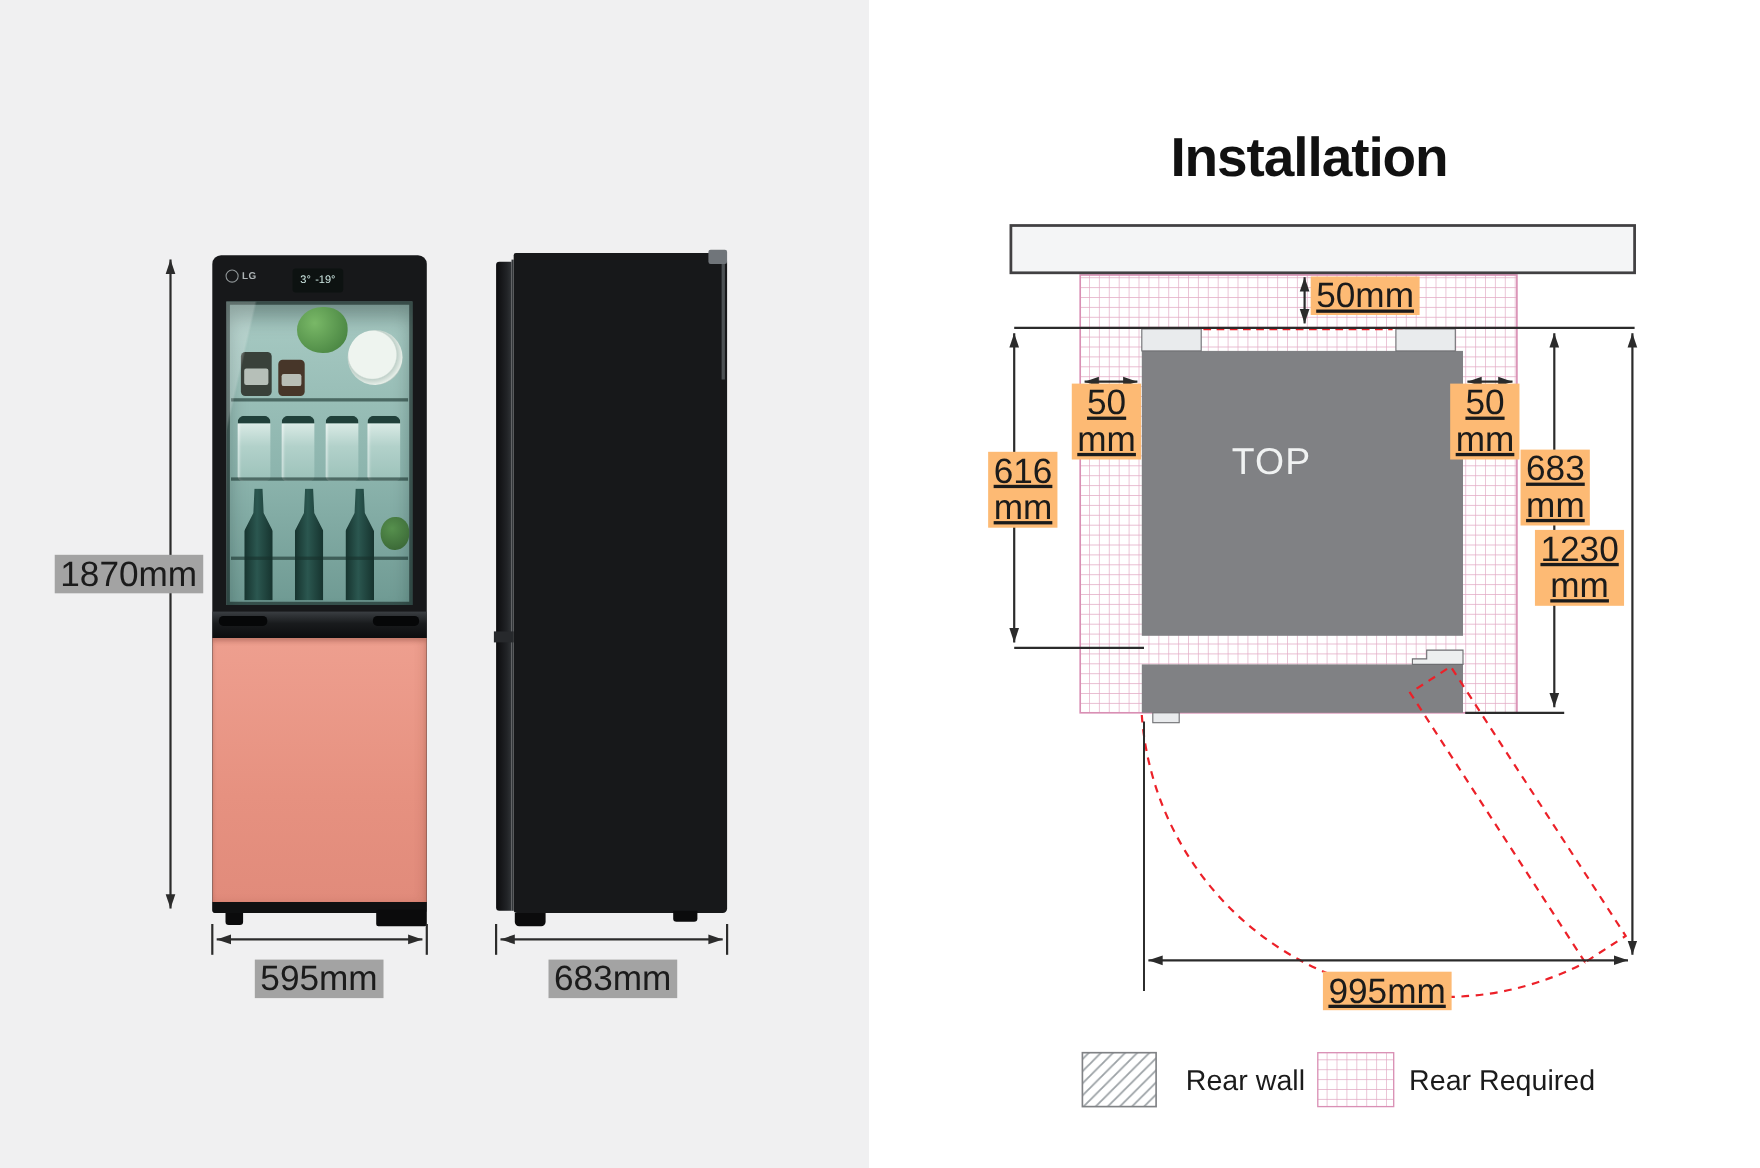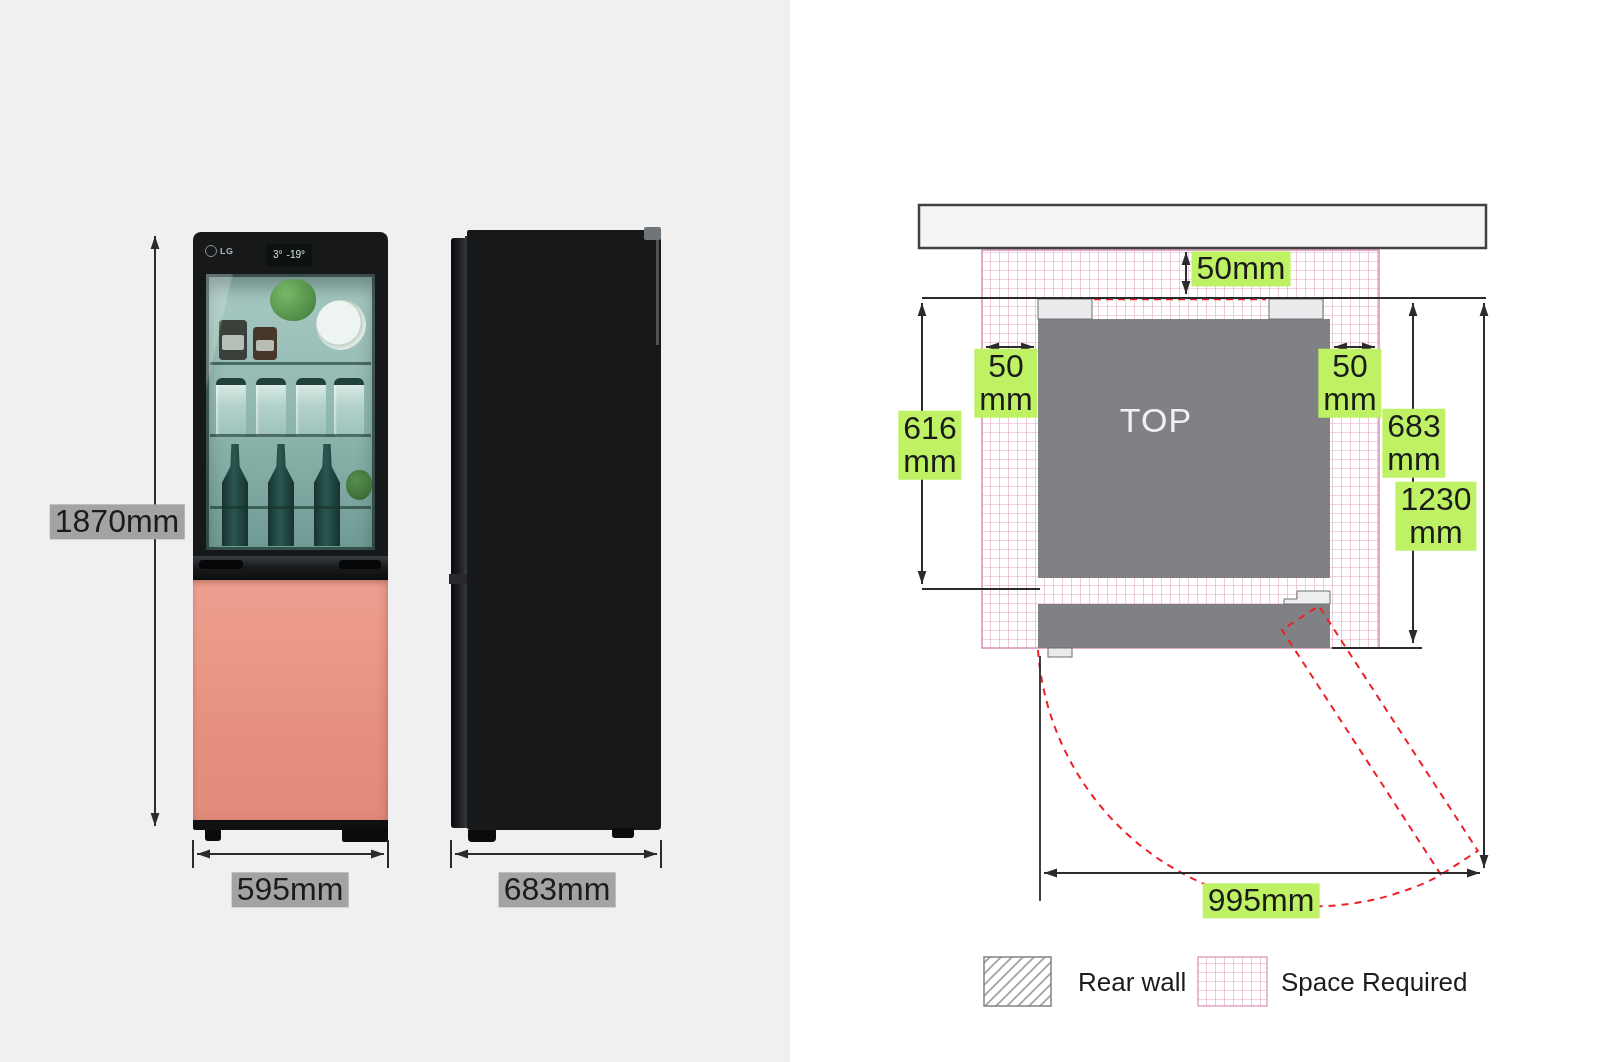--- a/index.html
+++ b/index.html
@@ -16,21 +16,21 @@
     font-size:50px;font-weight:700;color:#111;letter-spacing:-1px;
     transform:translate(-50%,-50%);white-space:nowrap;z-index:12;
   }
   
   .dim-label{
     font-size:32px;color:#1b1b1b;white-space:nowrap;z-index:11;
     transform:translate(-50%,-50%);text-align:center;line-height:1.04;
     padding:1px 5px;
   }
   .bg-gray{background:#a3a3a3;}
-  .bg-white{background:#bef264;}
+  .bg-white{background:#fdba74;text-decoration:underline;}
   .legend-label{
     font-size:26px;color:#1b1b1b;white-space:nowrap;z-index:11;
     transform:translateY(-50%);
   }
   #top-face-label{
     font-size:34px;color:#f0f2f2;z-index:11;transform:translate(-50%,-50%);
     letter-spacing:1px;
   }
   
   #overlay{left:0;top:0;width:1600px;height:1062px;z-index:6;pointer-events:none;}
@@ -202,20 +202,21 @@
       <line x1="986" y1="347" x2="1034" y2="347" marker-start="url(#arr)" marker-end="url(#arr)"></line>
       <line x1="1334" y1="347" x2="1375" y2="347" marker-start="url(#arr)" marker-end="url(#arr)"></line>
       <line x1="1040" y1="656" x2="1040" y2="901" stroke-width="1.8"></line>
       <line x1="1044" y1="873" x2="1480" y2="873" marker-start="url(#arr)" marker-end="url(#arr)"></line>
     </g>
 
     <rect x="984" y="957" width="67" height="49" fill="url(#hatchPat)" stroke="#808285" stroke-width="1.5"></rect>
     <rect x="1198" y="957" width="69" height="49" fill="url(#gridPat)" stroke="#d98fb4" stroke-width="1.2"></rect>
   </svg>
 
+  <div class="abs panel-title" style="left:1190px;top:143px;">Installation</div>
 
   <div class="abs dim-label bg-gray" style="left:117px;top:522px;">1870mm</div>
   <div class="abs dim-label bg-gray" style="left:290px;top:890px;">595mm</div>
   <div class="abs dim-label bg-gray" style="left:557px;top:890px;">683mm</div>
 
   <div class="abs dim-label bg-white" style="left:1241px;top:269px;">50mm</div>
 
   <div class="abs dim-label bg-white" style="left:1006px;top:383px;">
     <span style="display:block">50</span>
     <span style="display:block">mm</span>
@@ -234,15 +235,15 @@
   </div>
   <div class="abs dim-label bg-white" style="left:1436px;top:516px;">
     <span style="display:block">1230</span>
     <span style="display:block">mm</span>
   </div>
   <div class="abs dim-label bg-white" style="left:1261px;top:901px;">995mm</div>
 
   <div class="abs" id="top-face-label" style="left:1156px;top:420px;">TOP</div>
 
   <div class="abs legend-label" style="left:1066px;top:982px;margin-left:12px;">Rear wall</div>
-  <div class="abs legend-label" style="left:1281px;top:982px;">Space Required</div>
+  <div class="abs legend-label" style="left:1281px;top:982px;">Rear Required</div>
 
 </div>
 
 </body></html>

